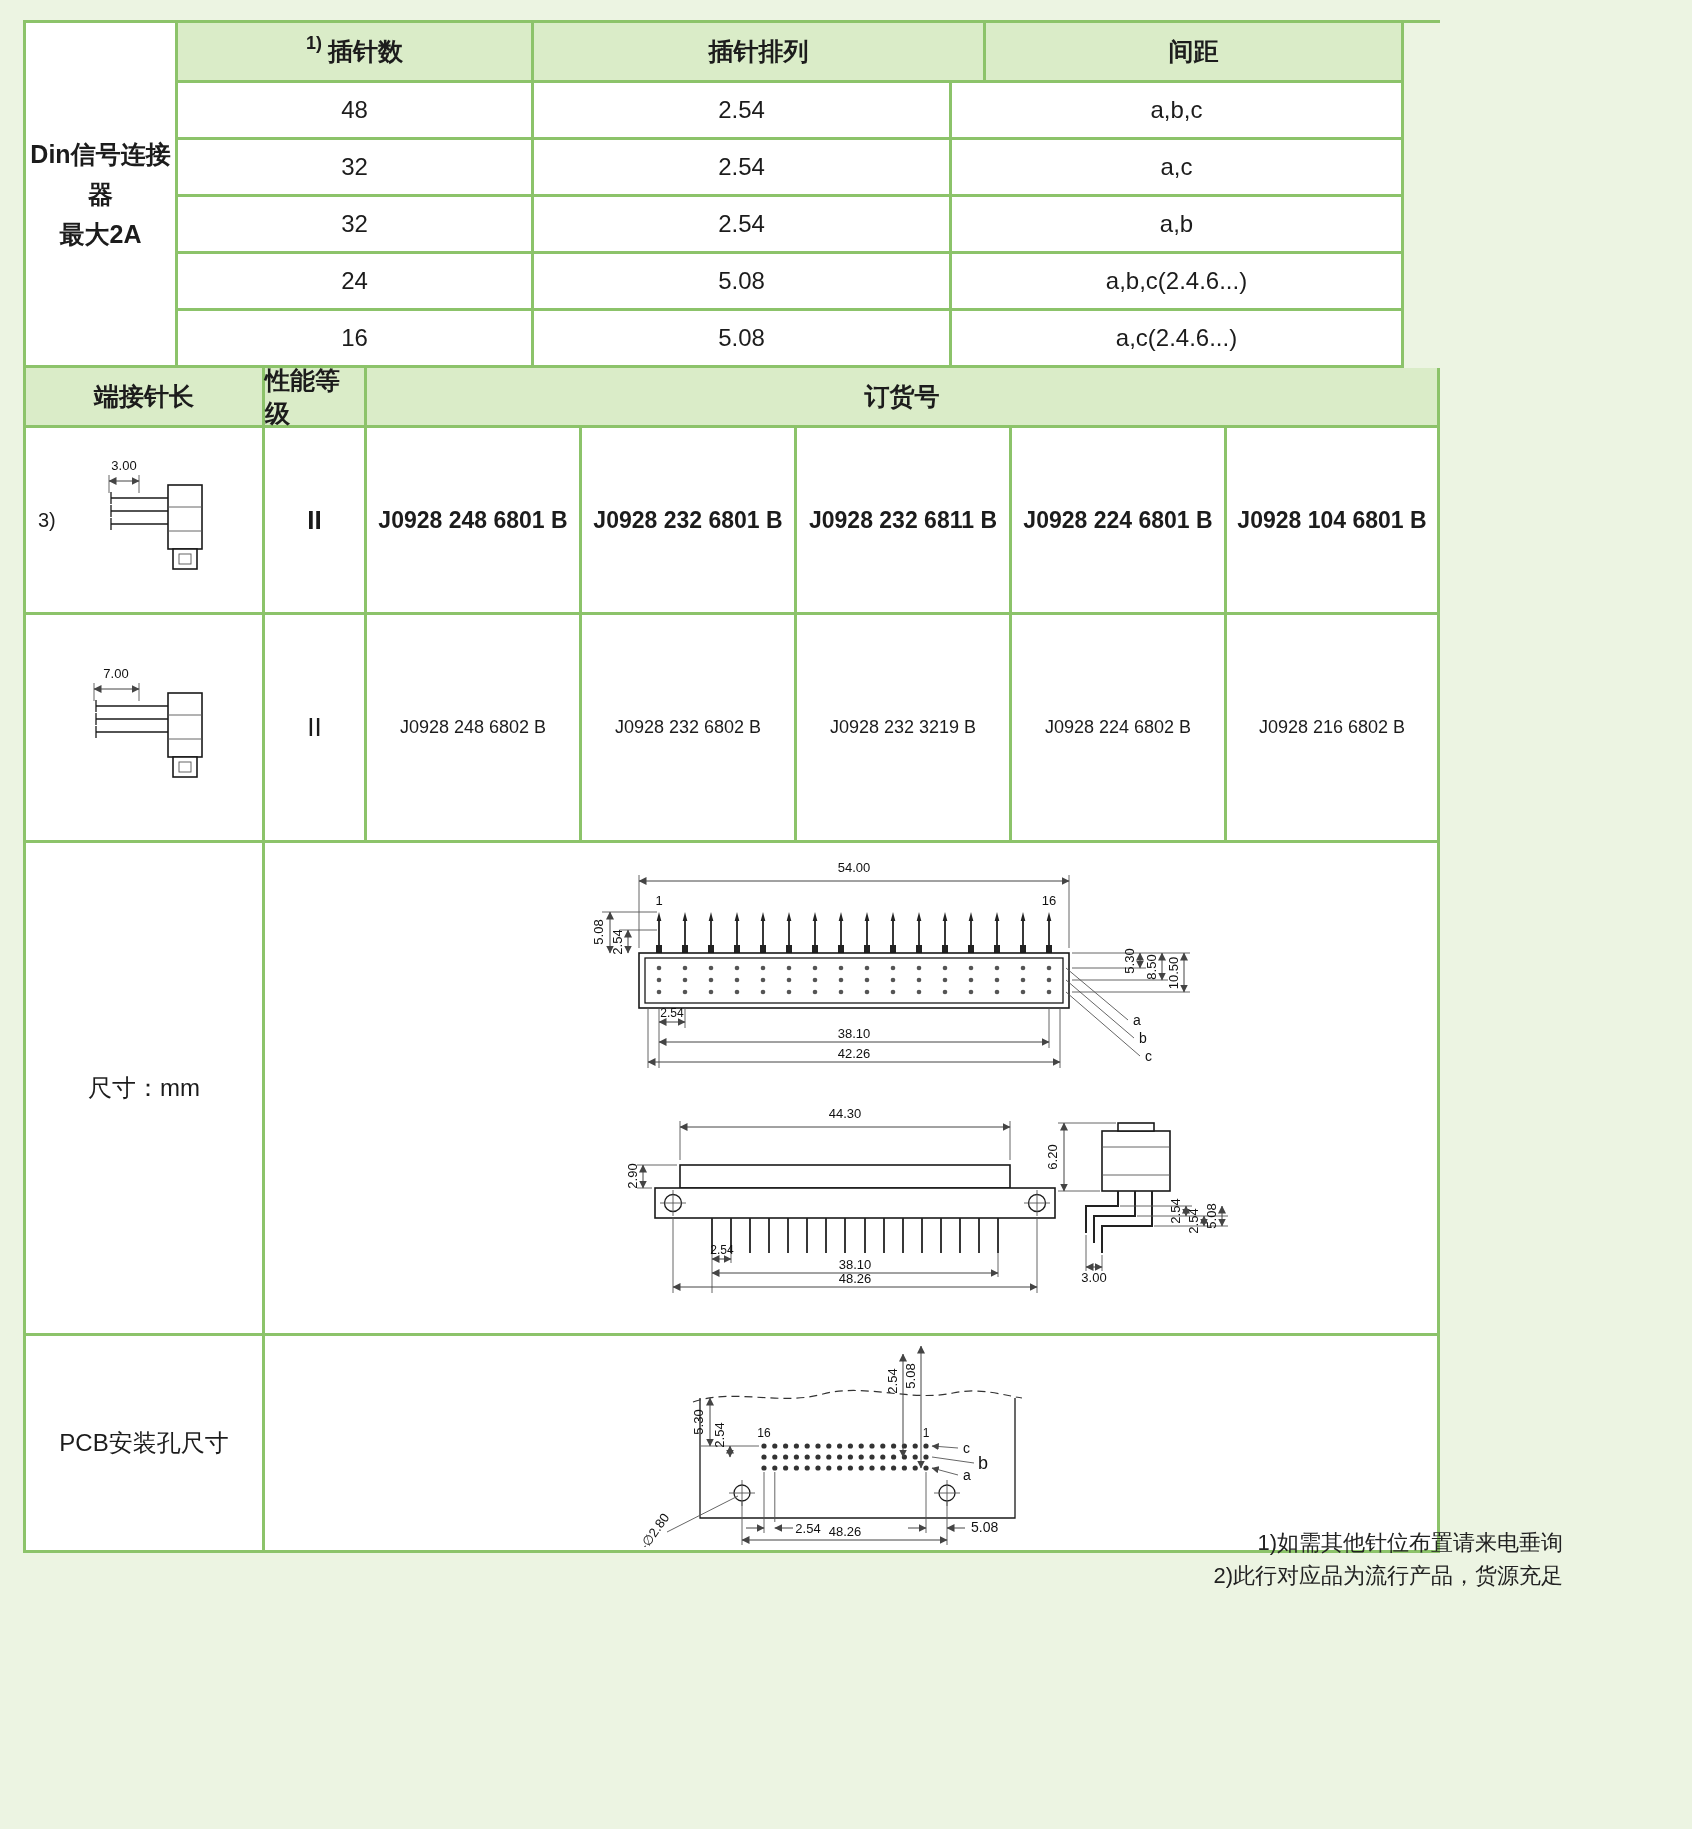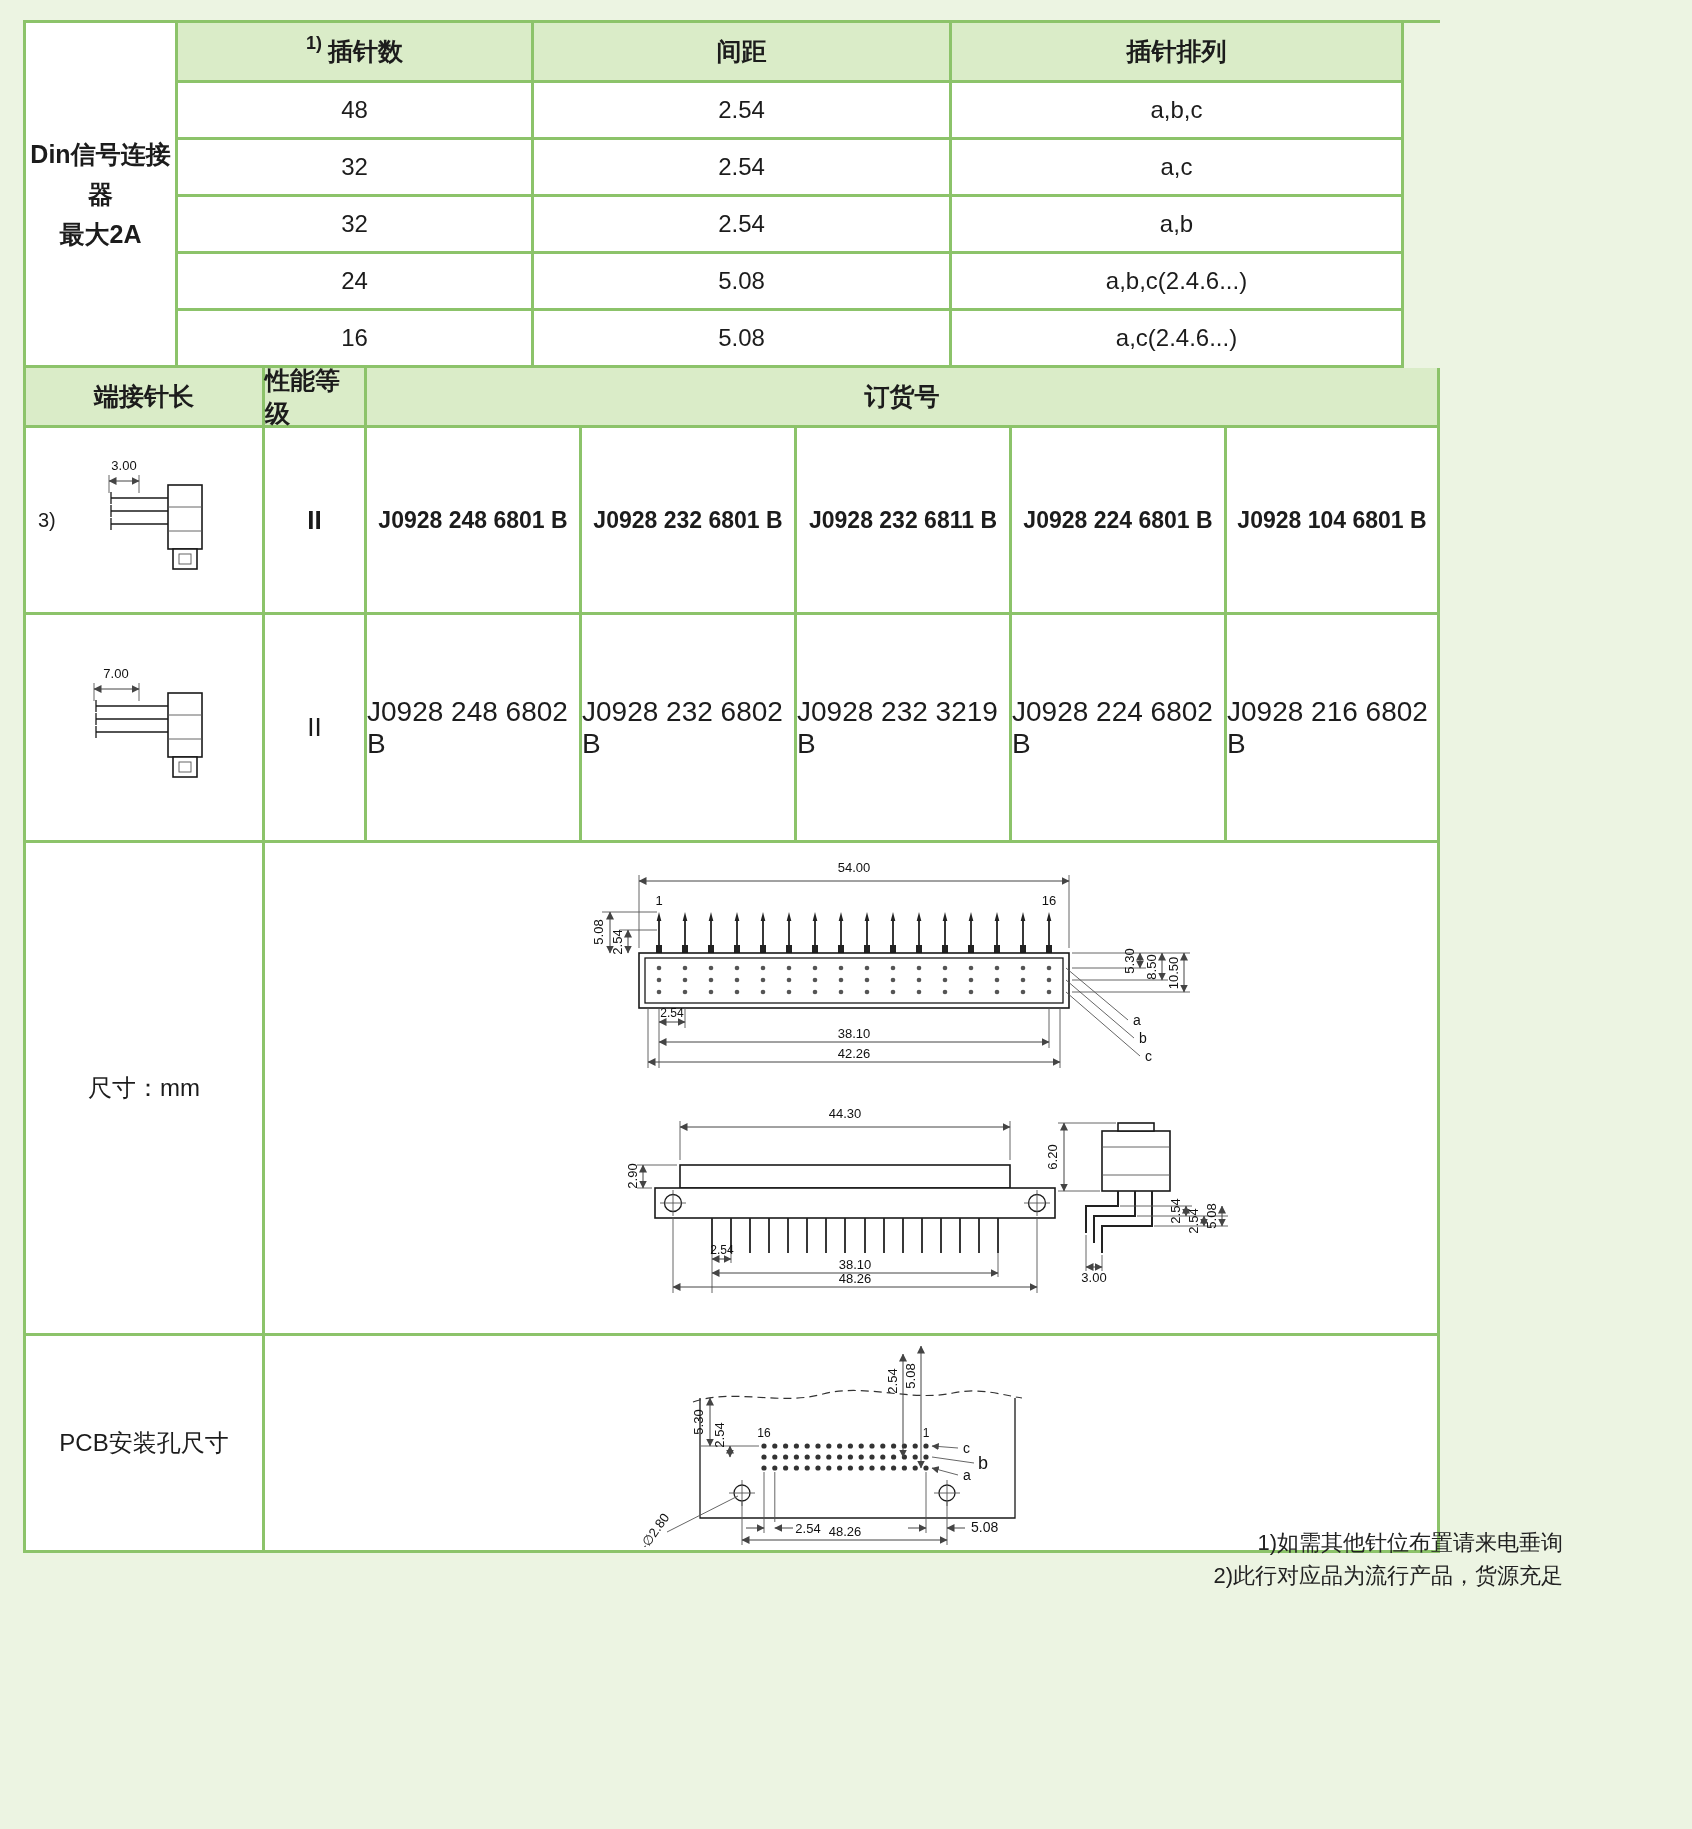--- a/index.html
+++ b/index.html
@@ -14,21 +14,21 @@
          border-top:3px solid #8cc36a; border-left:3px solid #8cc36a; }
   .row { display:flex; }
   .cell { background:#fff; border-right:3px solid #8cc36a; border-bottom:3px solid #8cc36a;
           display:flex; align-items:center; justify-content:center; font-size:24px; }
   .hdr { background:#daecc8; font-weight:700; font-size:25px; }
   .sup { font-size:18px; margin-right:6px; align-self:flex-start; margin-top:10px; }
   .product { font-weight:700; font-size:25px; text-align:center; line-height:40px; }
   .gradeb { font-weight:700; font-size:26px; }
   .graden { font-weight:400; font-size:26px; }
   .ordb { font-weight:700; font-size:23px; }
-  .ordn { font-weight:400; font-size:28px; }
+  .ordn { font-weight:400; font-size:18px; }
   .drawcell { position:relative; }
   .fnref { position:absolute; left:12px; top:50%; transform:translateY(-50%); font-size:20px; }
   .draw-area { position:relative; justify-content:flex-start; align-items:flex-start;text-decoration:underline; }
   .drw { position:absolute; }
   .notes { position:absolute; top:1526px; left:0; width:1563px; text-align:right;
            font-size:22px; line-height:33px; color:#222; }
   svg text { font-family:"Liberation Sans","DejaVu Sans",sans-serif; fill:#111; }
   .dt  { font-size:13px; text-anchor:middle; }
   .dt2 { font-size:12px; text-anchor:middle; }
   .dtl { font-size:14px; text-anchor:start; }
@@ -51,22 +51,22 @@
         <div>Din信号连接器</div>
         <div>最大2A</div>
       </div>
     </div>
     <div style="width:1226px">
       <div class="row" style="height:60px">
         <div class="cell hdr" style="width:356px">
           <span class="sup">1)</span>
           <span>插针数</span>
         </div>
+        <div class="cell hdr" style="width:452px">插针排列</div>
         <div class="cell hdr" style="width:418px">间距</div>
-        <div class="cell hdr" style="width:452px">插针排列</div>
       </div>
       <div class="row" style="height:57px">
         <div class="cell" style="width:356px">48</div>
         <div class="cell" style="width:418px">2.54</div>
         <div class="cell" style="width:452px">a,b,c</div>
       </div>
       <div class="row" style="height:57px">
         <div class="cell" style="width:356px">32</div>
         <div class="cell" style="width:418px">2.54</div>
         <div class="cell" style="width:452px">a,c</div>

